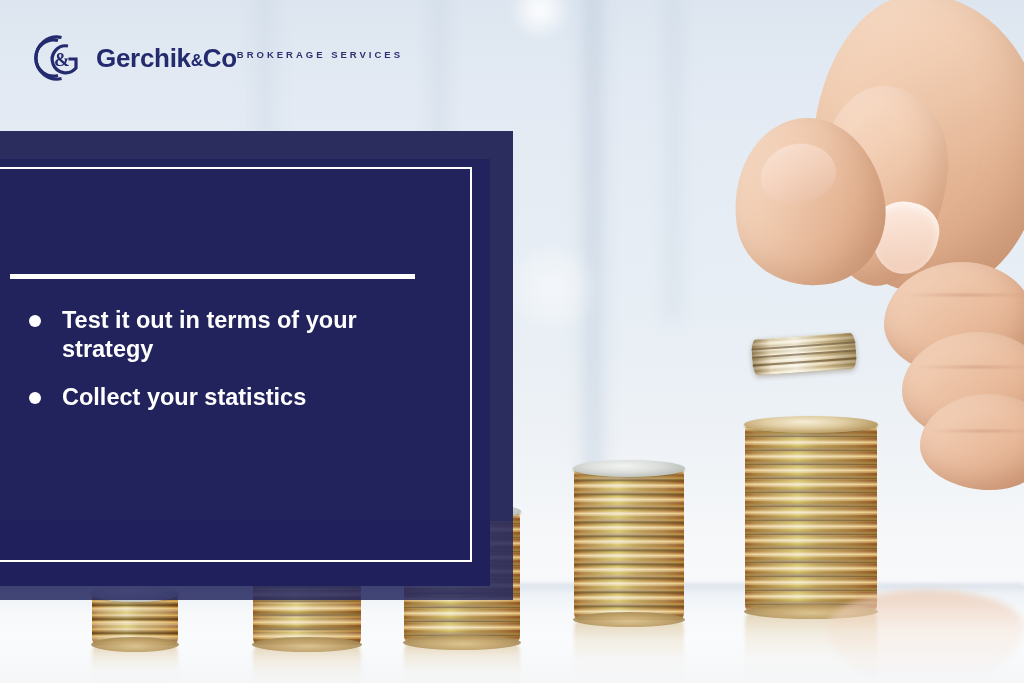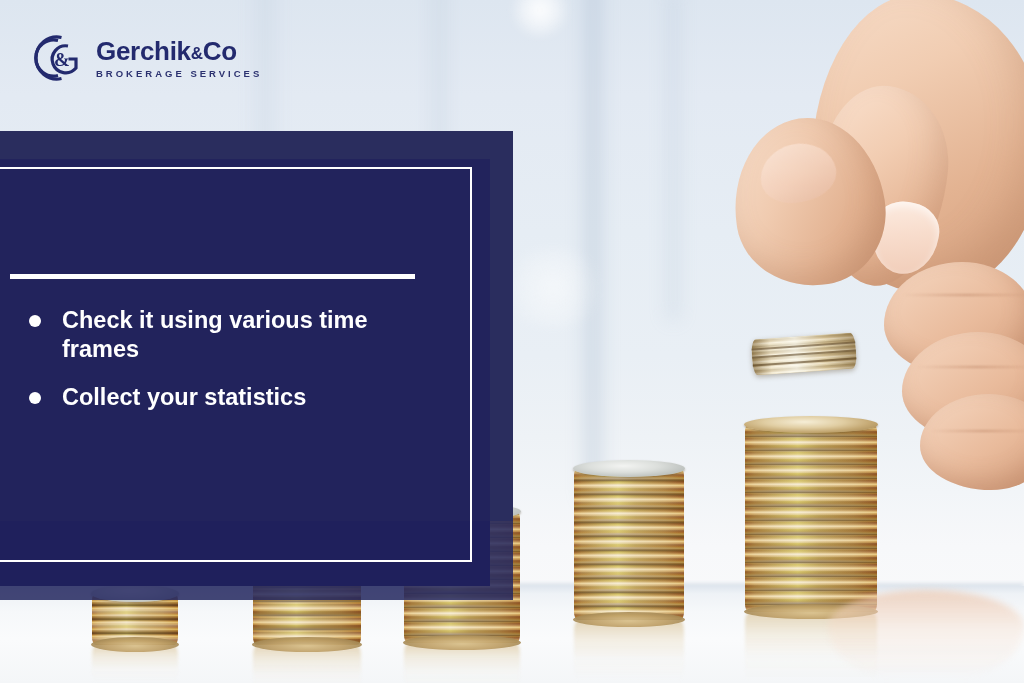--- a/index.html
+++ b/index.html
@@ -270,21 +270,21 @@
   
   .logo {
     position: absolute;
     left: 28px; top: 32px;
     display: flex;
     align-items: center;
     gap: 10px;
     z-index: 30;
   }
   .logo-mark { width: 58px; height: 52px; flex: none; }
-  .logo-text { display: flex; flex-direction: column; line-height: 1; }
+  .logo-text { display: flex; flex-direction: row; line-height: 1; }
   .logo-name {
     font-size: 26px;
     font-weight: 700;
     color: #232a6e;
     letter-spacing: -.3px;
     white-space: nowrap;
   }
   .logo-name .amp { font-size: 17px; font-weight: 700; vertical-align: 1px; }
   .logo-tag {
     margin-top: 5px;
@@ -488,19 +488,19 @@
     <div class="panel-solid"></div>
     <div class="panel-fade"></div>
     <div class="panel-inner"></div>
     <div class="panel-inner-fade"></div>
     <div class="panel-frame"></div>
 
     <div class="panel-content">
       <div class="panel-rule"></div>
 
       <ul class="bullets">
-        <li class="bullet">Check it using various time frames</li>
+        <li class="bullet">Test it out in terms of your strategy</li>
         <li class="bullet">Collect your statistics</li>
       </ul>
     </div>
   </div>
 
 </div>
 
 </body></html>

